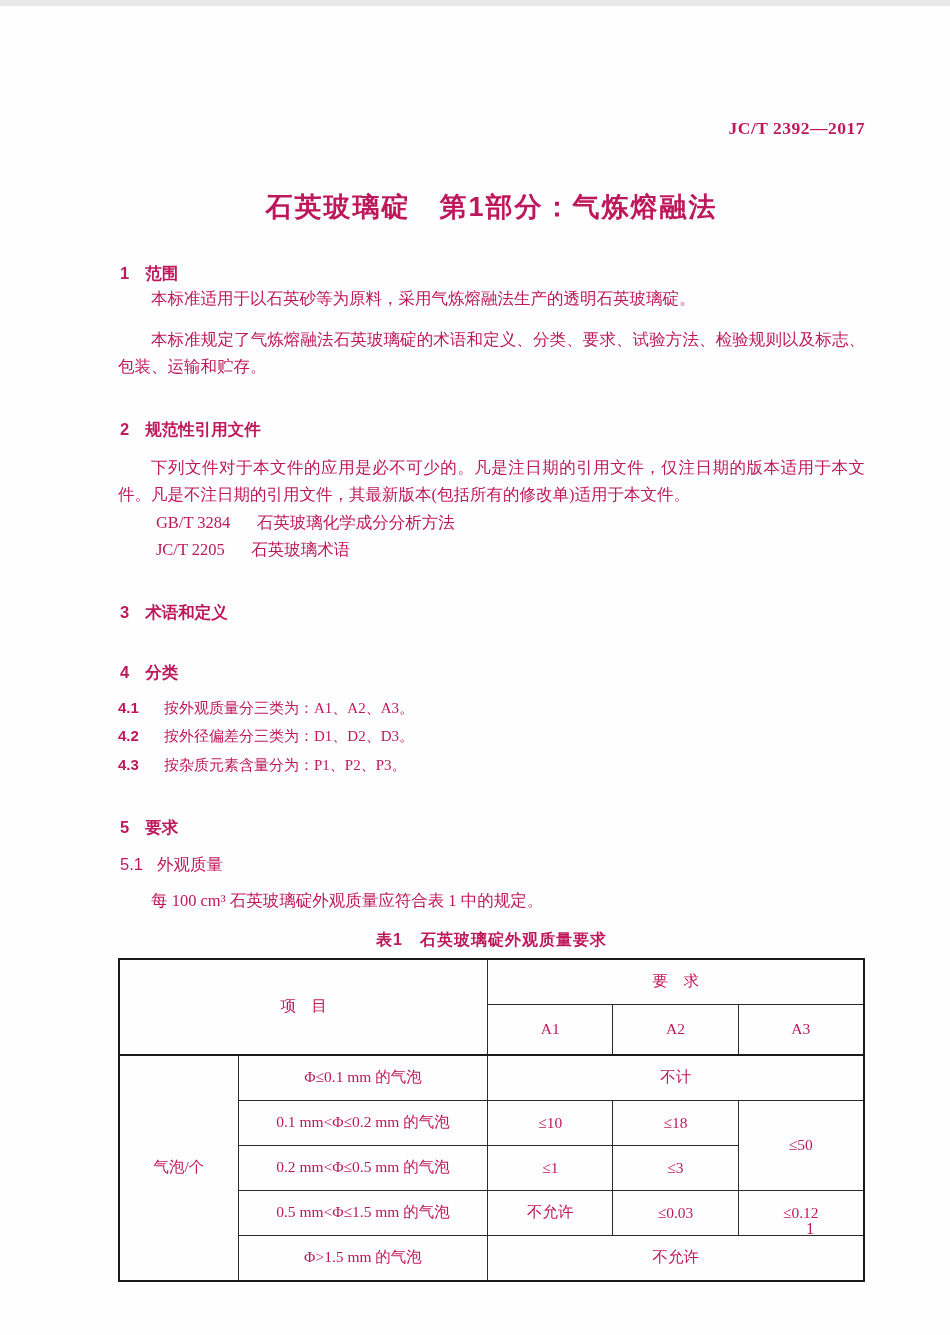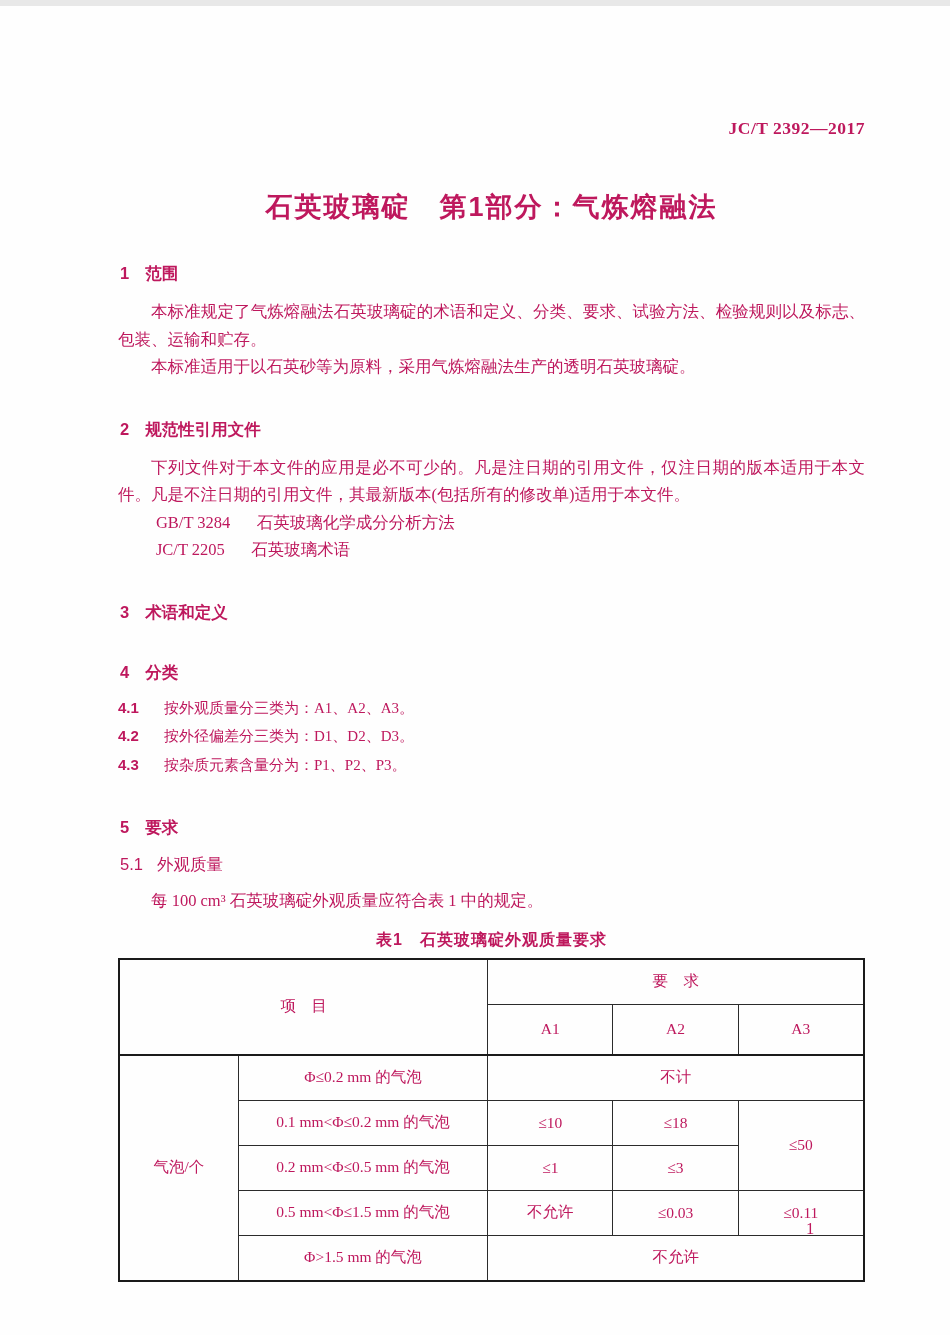--- a/index.html
+++ b/index.html
@@ -113,22 +113,22 @@
 <div class="page">
 
   <div class="std-code">JC/T 2392—2017</div>
 
   <div class="doc-title">石英玻璃碇　第1部分：气炼熔融法</div>
 
   <div class="section-heading">
     <span class="section-num">1</span>
     <span>范围</span>
   </div>
+  <p class="para" style="margin-top:0">本标准适用于以石英砂等为原料，采用气炼熔融法生产的透明石英玻璃碇。</p>
   <p class="para">本标准规定了气炼熔融法石英玻璃碇的术语和定义、分类、要求、试验方法、检验规则以及标志、包装、运输和贮存。</p>
-  <p class="para" style="margin-top:0">本标准适用于以石英砂等为原料，采用气炼熔融法生产的透明石英玻璃碇。</p>
 
   <div class="section-heading">
     <span class="section-num">2</span>
     <span>规范性引用文件</span>
   </div>
   <p class="para">下列文件对于本文件的应用是必不可少的。凡是注日期的引用文件，仅注日期的版本适用于本文件。凡是不注日期的引用文件，其最新版本(包括所有的修改单)适用于本文件。</p>
   <p class="ref-line">
     <span class="ref-code">GB/T 3284</span><span>石英玻璃化学成分分析方法</span>
   </p>
   <p class="ref-line">
@@ -186,39 +186,39 @@
       </tr>
       <tr class="req-row">
         <th>A1</th>
         <th>A2</th>
         <th>A3</th>
       </tr>
     </thead>
     <tbody>
       <tr>
         <td rowspan="5">气泡/个</td>
-        <td>Φ≤0.2 mm 的气泡</td>
+        <td>Φ≤0.1 mm 的气泡</td>
         <td colspan="3">不计</td>
       </tr>
       <tr>
         <td>0.1 mm&lt;Φ≤0.2 mm 的气泡</td>
         <td>≤10</td>
         <td>≤18</td>
         <td rowspan="2">≤50</td>
       </tr>
       <tr>
         <td>0.2 mm&lt;Φ≤0.5 mm 的气泡</td>
         <td>≤1</td>
         <td>≤3</td>
       </tr>
       <tr>
         <td>0.5 mm&lt;Φ≤1.5 mm 的气泡</td>
         <td>不允许</td>
         <td>≤0.03</td>
-        <td>≤0.11</td>
+        <td>≤0.12</td>
       </tr>
       <tr>
         <td>Φ&gt;1.5 mm 的气泡</td>
         <td colspan="3">不允许</td>
       </tr>
     </tbody>
   </table>
 
   <div class="page-number">1</div>
 

